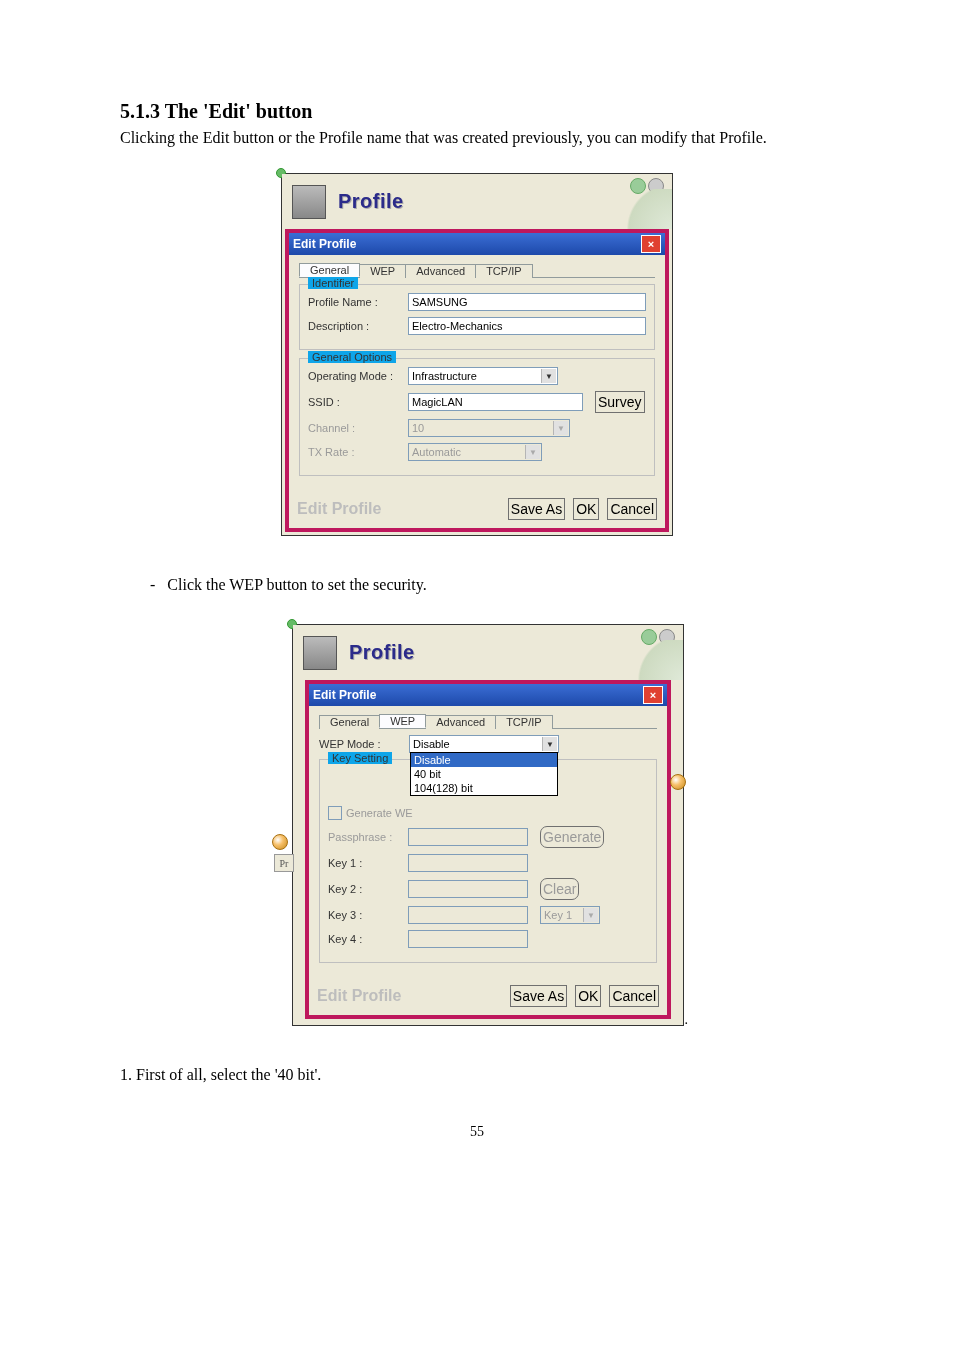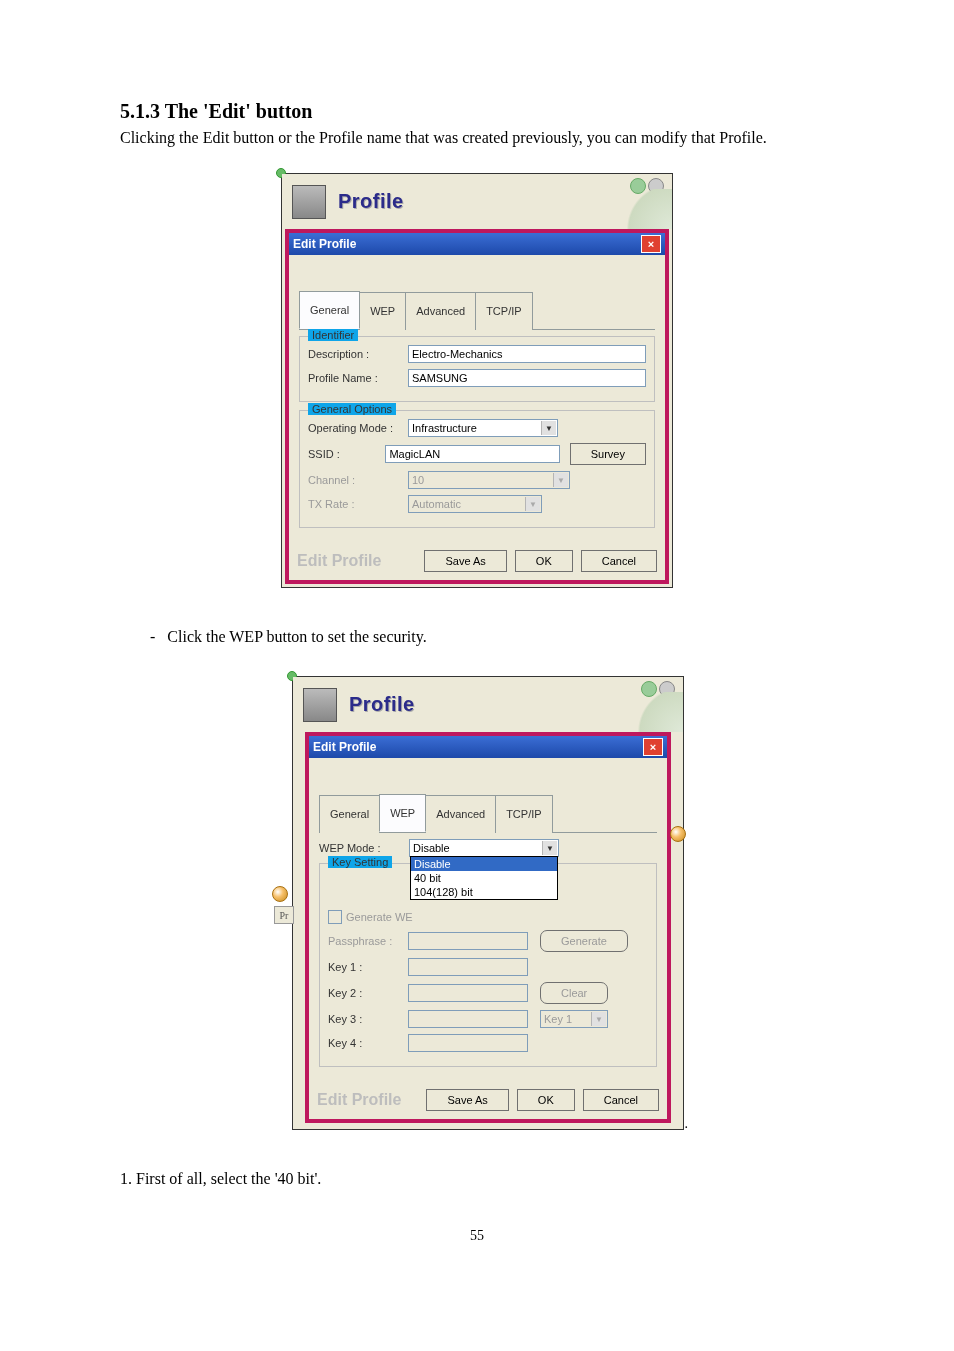--- a/index.html
+++ b/index.html
@@ -118,29 +118,28 @@
   .dialog-body {
     background: #ece9d8;
     padding: 8px 10px 8px 10px;
   }
   .tabs {
     display: flex;
     border-bottom: 1px solid #919b9c;
     margin-bottom: 6px;
   }
   .tab {
-    padding: 12px 10px;
+    padding: 0 10px;
     border: 1px solid #919b9c;
     border-bottom: none;
     background: #ece9d8;
     margin-right: -1px;
     color: #333;
     position: relative;
     top: 1px;
-    margin-top: 28px;
   }
   .tab.active {
     background: #fcfcfe;
     top: 0;
     border-bottom: 1px solid #fcfcfe;
     z-index: 2;
   }
   .groupbox {
     border: 1px solid #bfbfbf;
     padding: 8px 8px 8px 8px;
@@ -203,22 +202,22 @@
     align-items: center;
     justify-content: center;
     font-size: 8px;
     color: #333;
   }
   .select-arrow.disabled { color: #aaa; }
   .btn {
     height: 20px;
     border: 1px solid #707070;
     background: #ece9d8;
-    padding: 0 20px;
-    font-size: 11px;
+    padding: 0 2px;
+    font-size: 14px;
     font-family: Tahoma, sans-serif;
     display: inline-flex;
     align-items: center;
     justify-content: center;
     color: #000;
   }
   .btn.disabled { color: #9a9a9a; border-radius: 7px; }
   .dialog-footer {
     display: flex;
     align-items: center;
@@ -315,26 +314,26 @@
         <div class="tabs">
           <div class="tab active">General</div>
           <div class="tab">WEP</div>
           <div class="tab">Advanced</div>
           <div class="tab">TCP/IP</div>
         </div>
 
         <div class="groupbox">
           <div class="groupbox-title">Identifier</div>
           <div class="form-row">
+            <div class="form-label">Profile Name :</div>
+            <input class="text-input" value="SAMSUNG" style="">
+          </div>
+          <div class="form-row">
             <div class="form-label">Description :</div>
             <input class="text-input" value="Electro-Mechanics" style="">
-          </div>
-          <div class="form-row">
-            <div class="form-label">Profile Name :</div>
-            <input class="text-input" value="SAMSUNG" style="">
           </div>
         </div>
 
         <div class="groupbox">
           <div class="groupbox-title">General Options</div>
           <div class="form-row">
             <div class="form-label">Operating Mode :</div>
             <div class="select-input">
               <span>Infrastructure</span>
               <div class="select-arrow">▼</div>
@@ -437,21 +436,21 @@
             <div class="form-row">
               <div class="form-label" style="width:80px">Key 2 :</div>
               <input class="text-input disabled" style="width: 120px; flex: 0 0 auto;">
               <div style="width:12px"></div>
               <div class="btn disabled">Clear</div>
             </div>
             <div class="form-row">
               <div class="form-label" style="width:80px">Key 3 :</div>
               <input class="text-input disabled" style="width: 120px; flex: 0 0 auto;">
               <div style="width:12px"></div>
-              <div class="select-input disabled" style="width:68px">
+              <div class="select-input disabled" style="width:60px">
                 <span>Key 1</span>
                 <div class="select-arrow disabled">▼</div>
               </div>
             </div>
             <div class="form-row">
               <div class="form-label" style="width:80px">Key 4 :</div>
               <input class="text-input disabled" style="width: 120px; flex: 0 0 auto;">
             </div>
           </div>
         </div>

